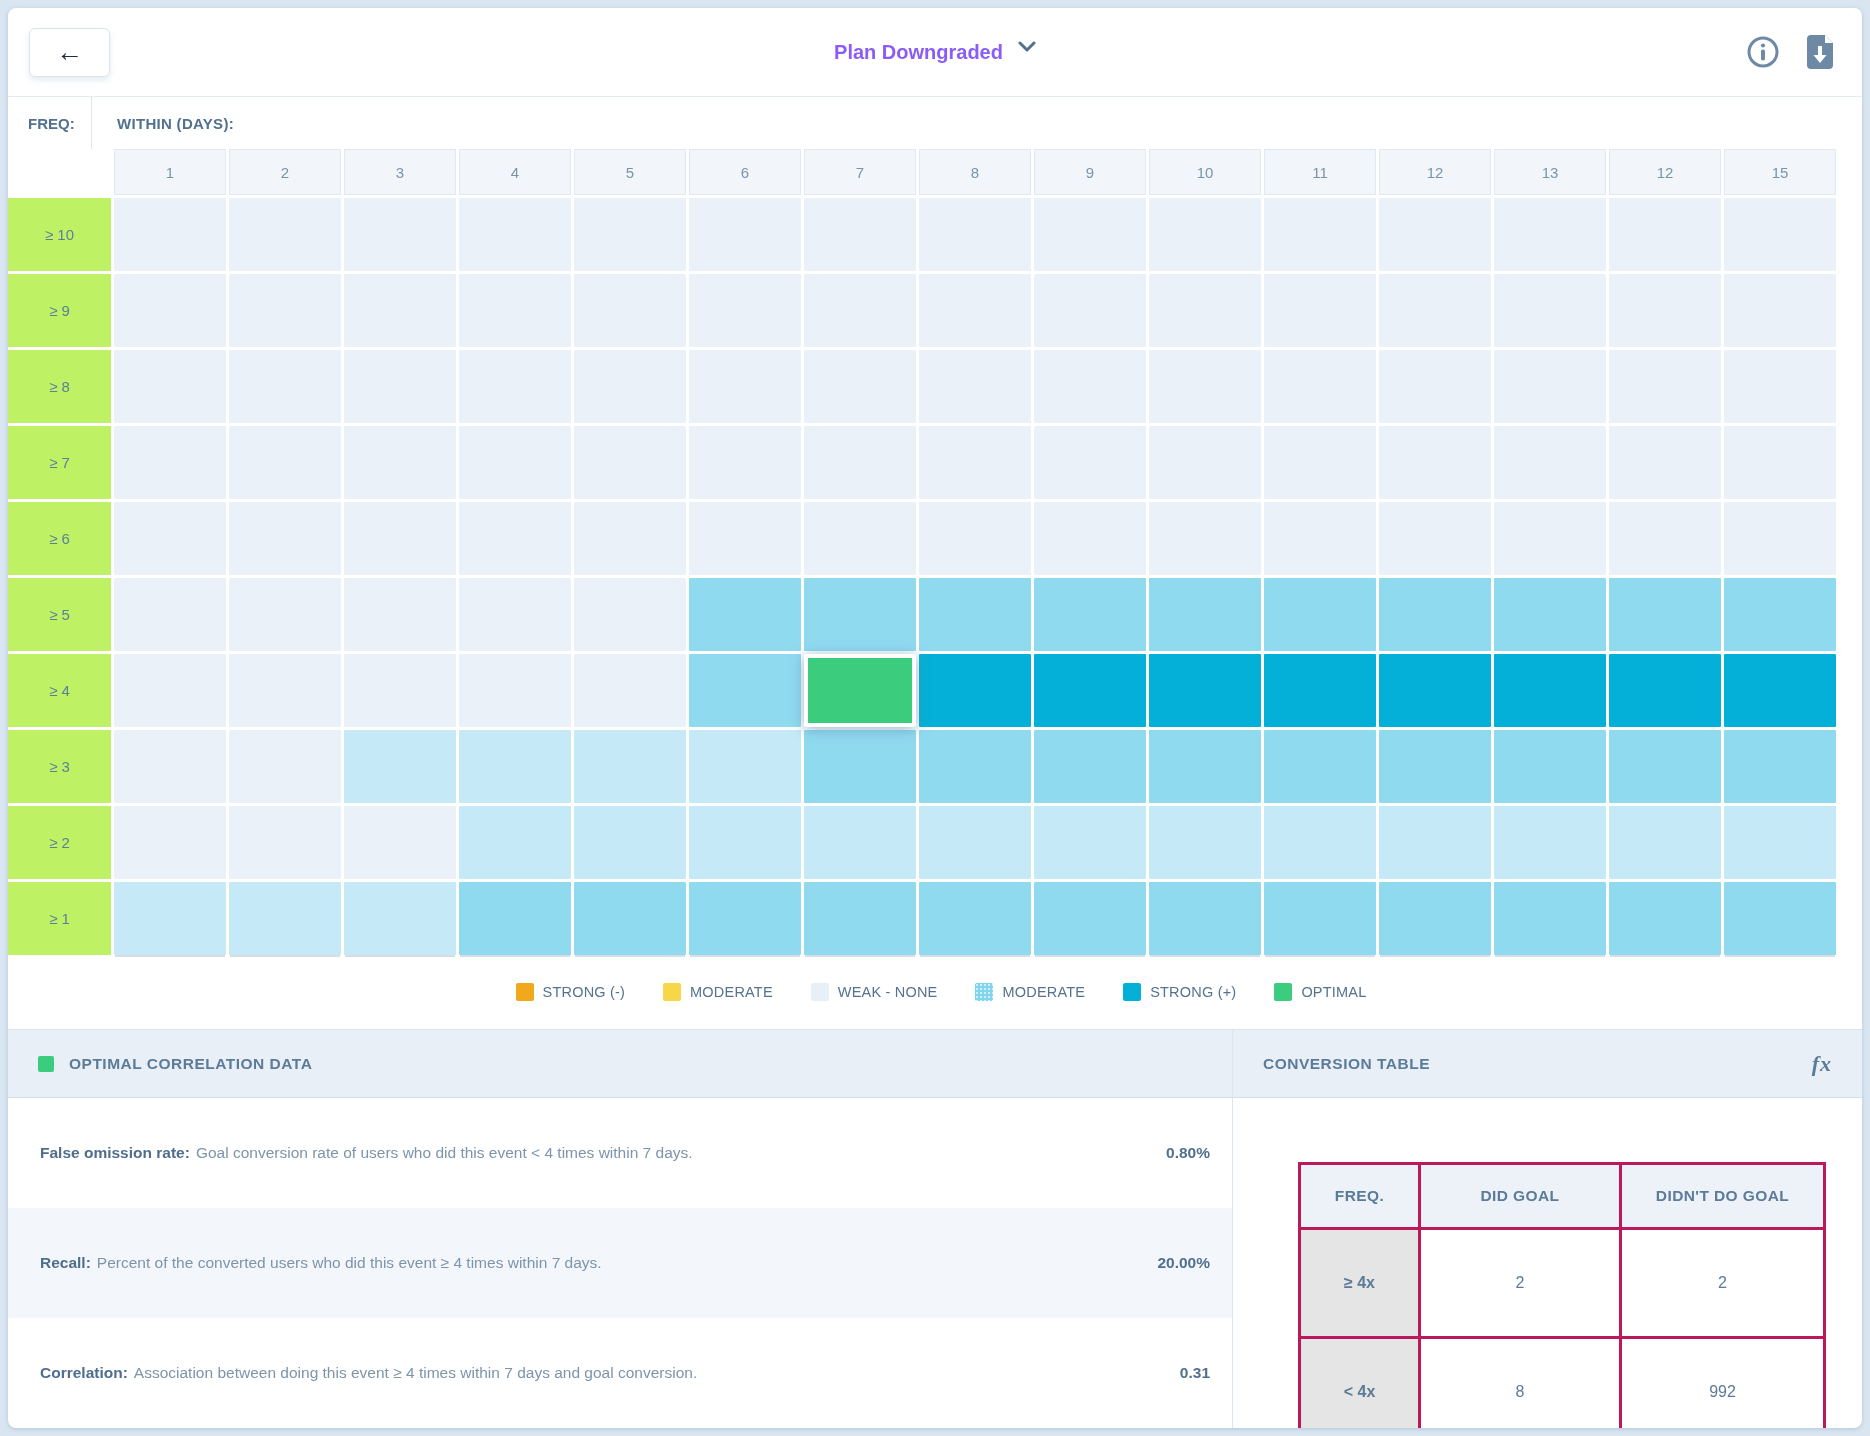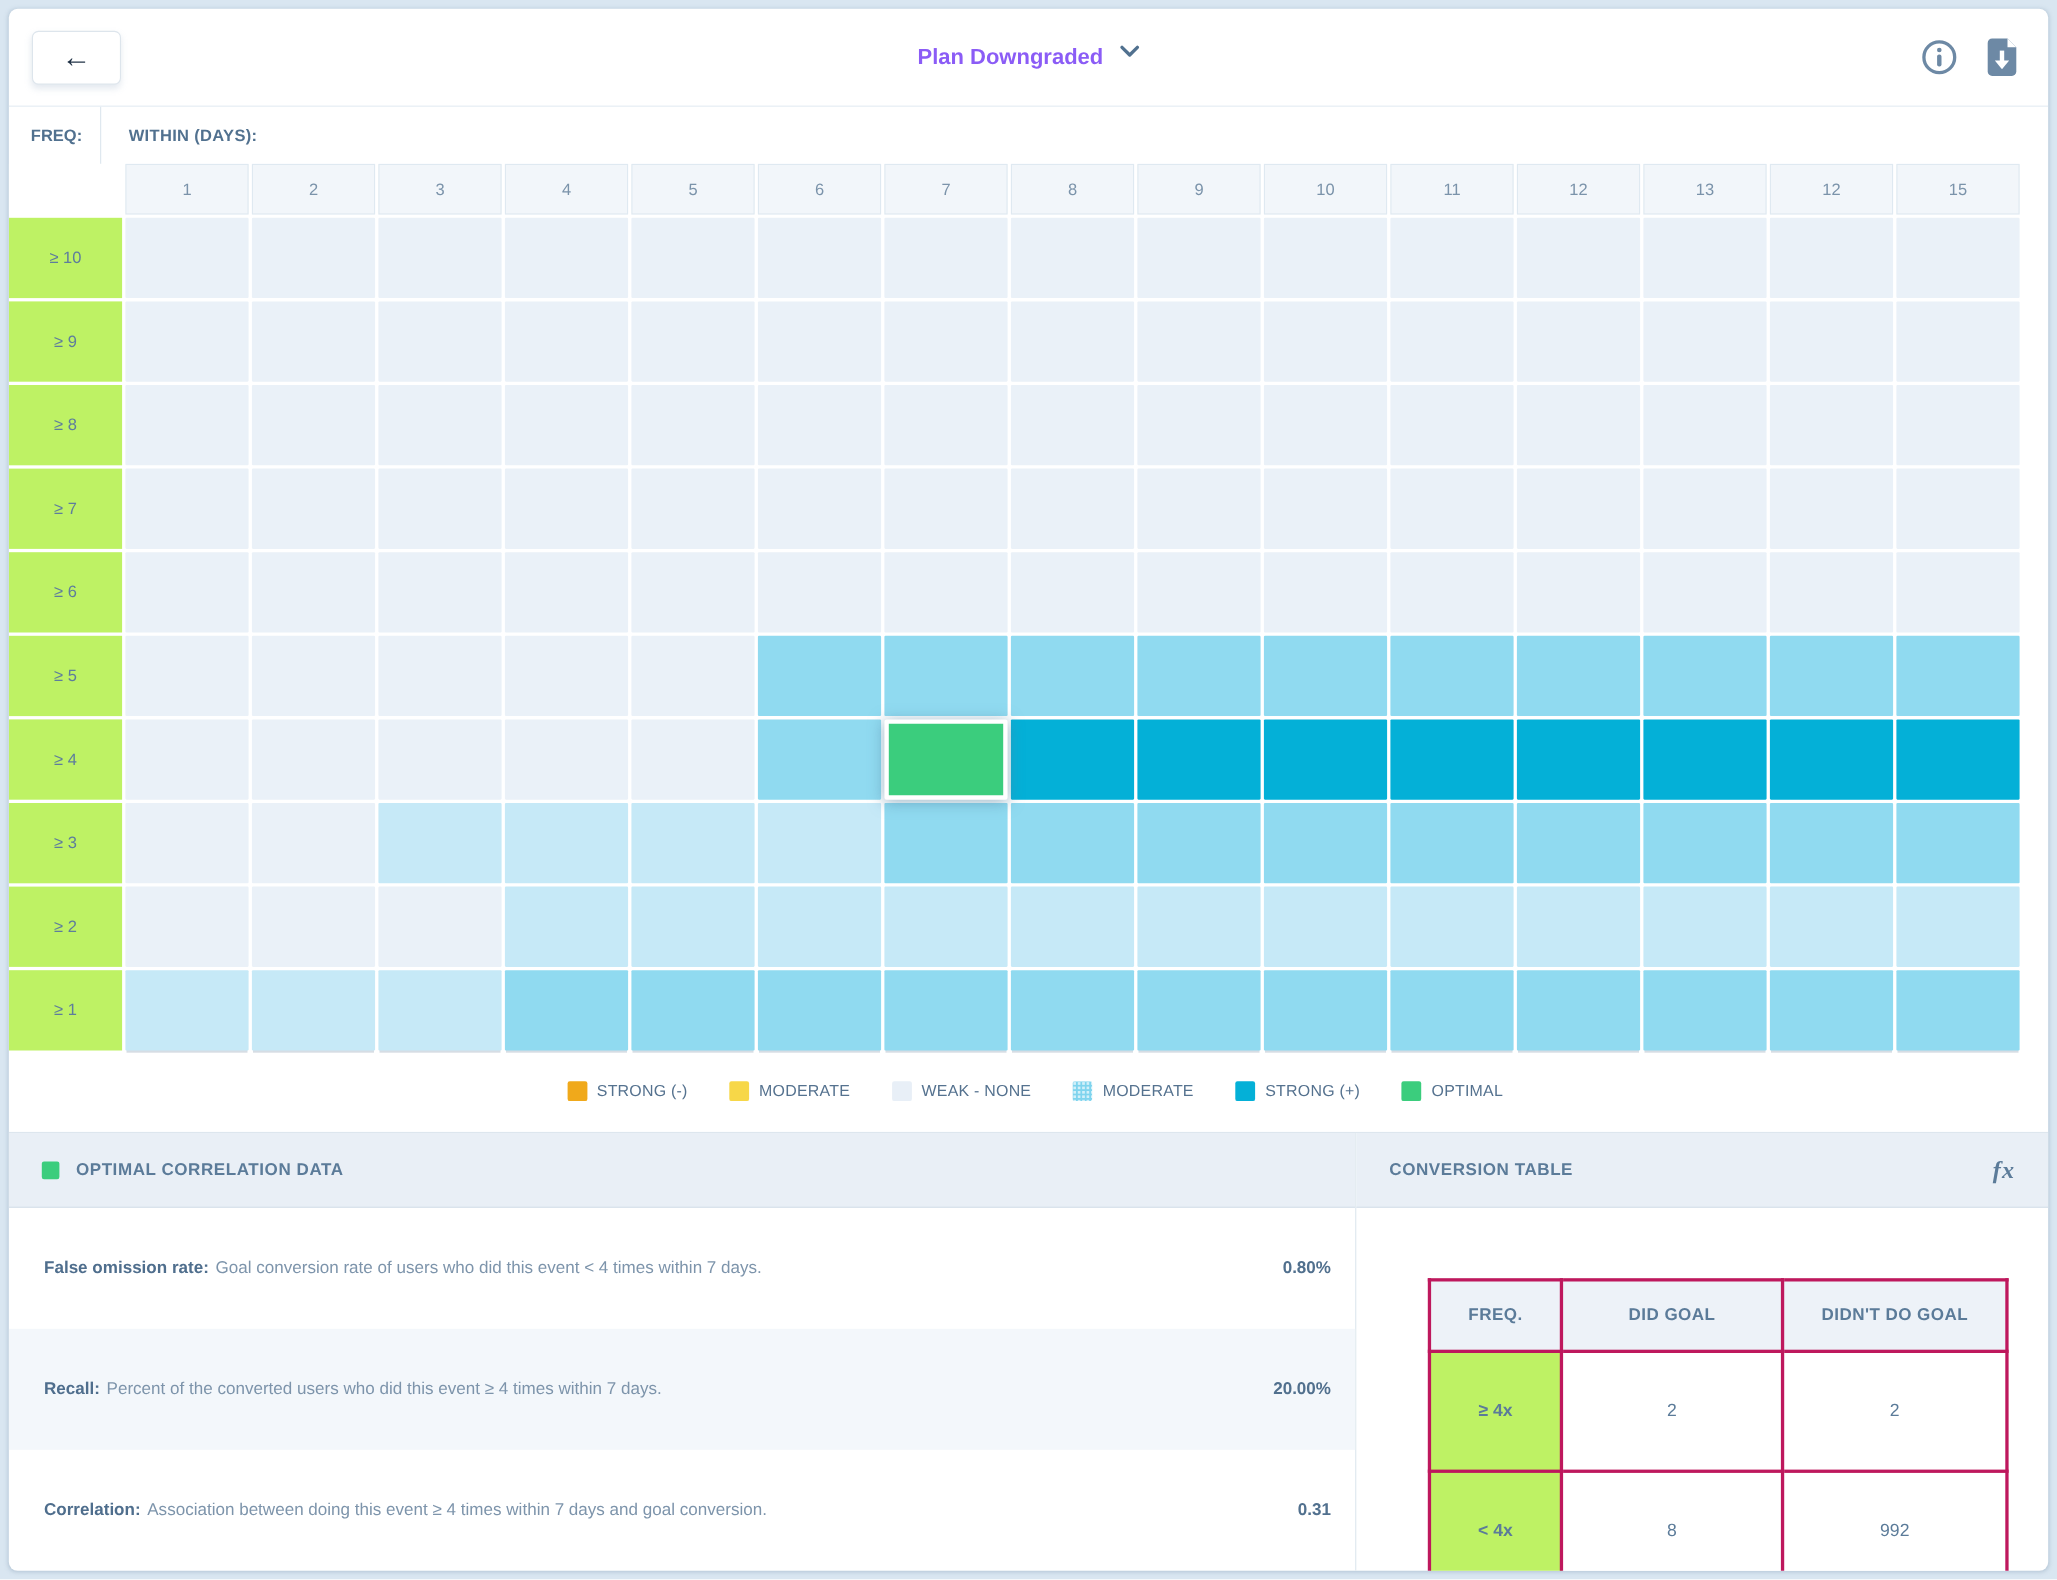--- a/index.html
+++ b/index.html
@@ -150,21 +150,21 @@
   }
   .conv-table th,.conv-table td{
     border:3px solid #be185d;
     text-align:center;
   }
   .conv-table th{
     background:#edf2f8;
     height:60px;font-size:15.5px;font-weight:bold;letter-spacing:.4px;
   }
   .conv-table td{height:104px;background:#ffffff;}
-  .conv-table td.freq-col{background:#bef264;font-weight:bold;}
+  .conv-table td.freq-col{background:#e5e5e5;font-weight:bold;}
   .col-freq{width:115px;} .col-did{width:196px;} .col-didnt{width:199px;}
 </style>
 </head>
 <body>
 
 <div id="app">
   <div class="card">
 
     <div class="topbar">
       <div class="back-btn">

